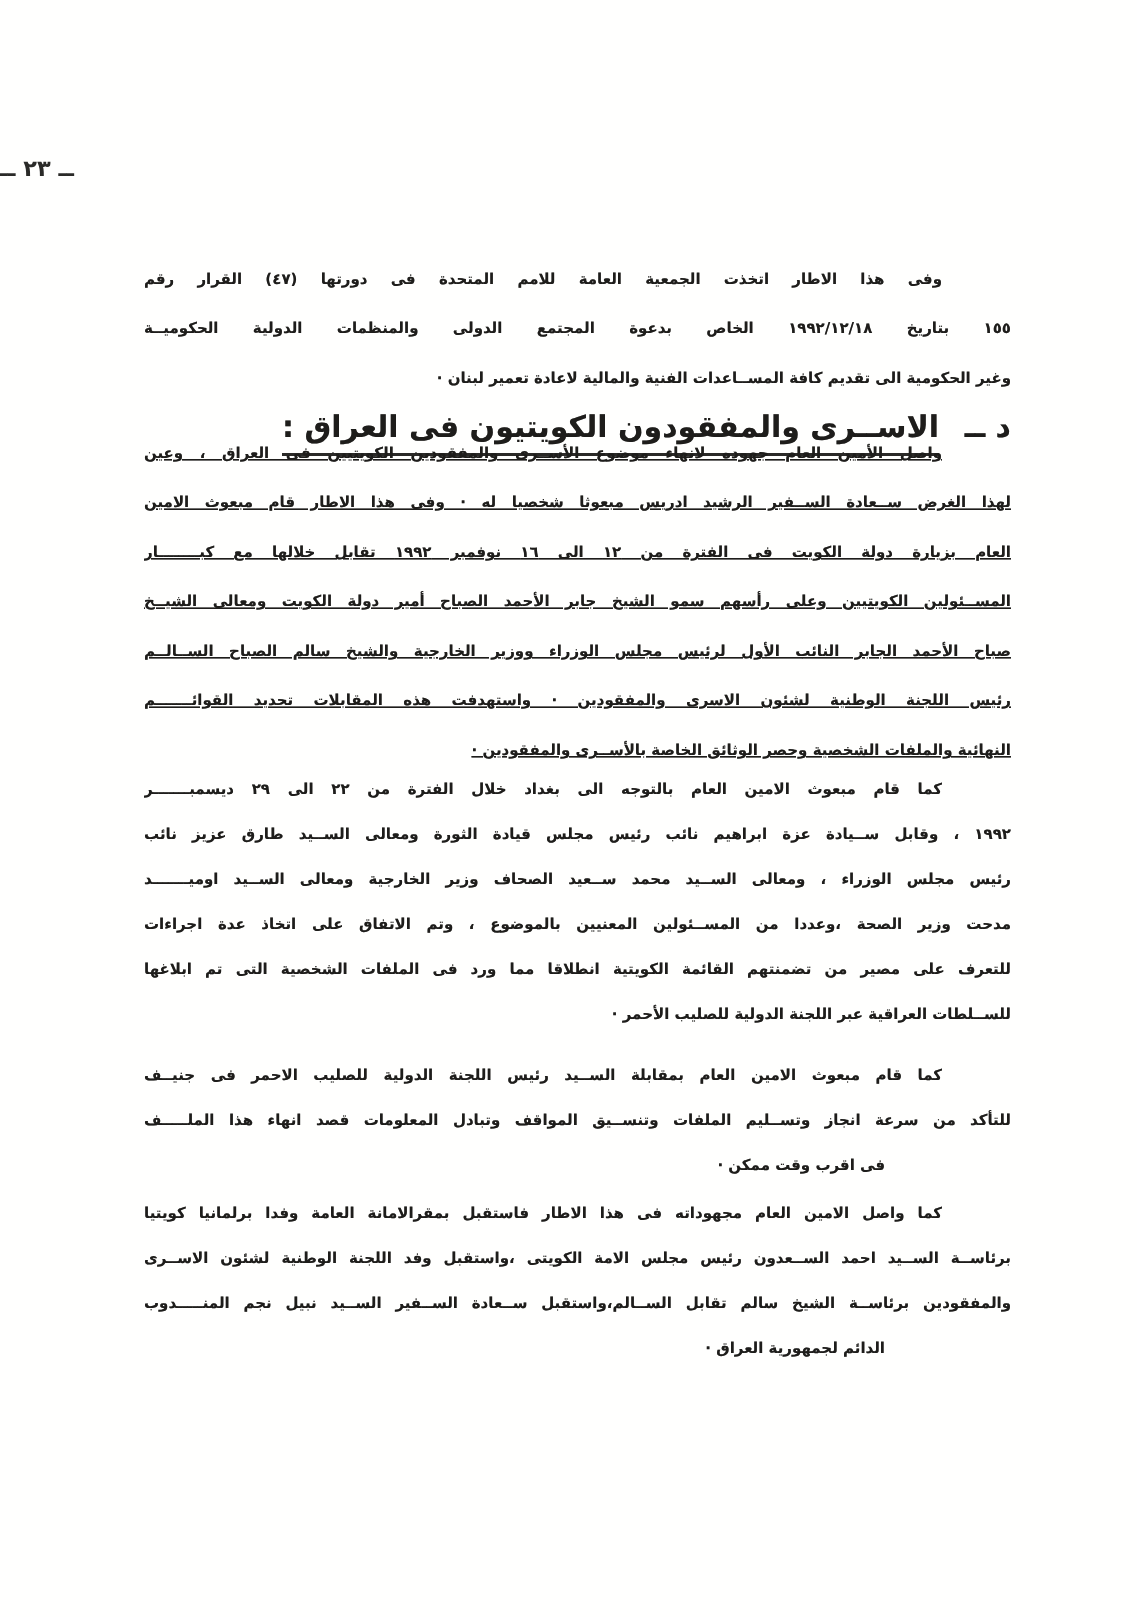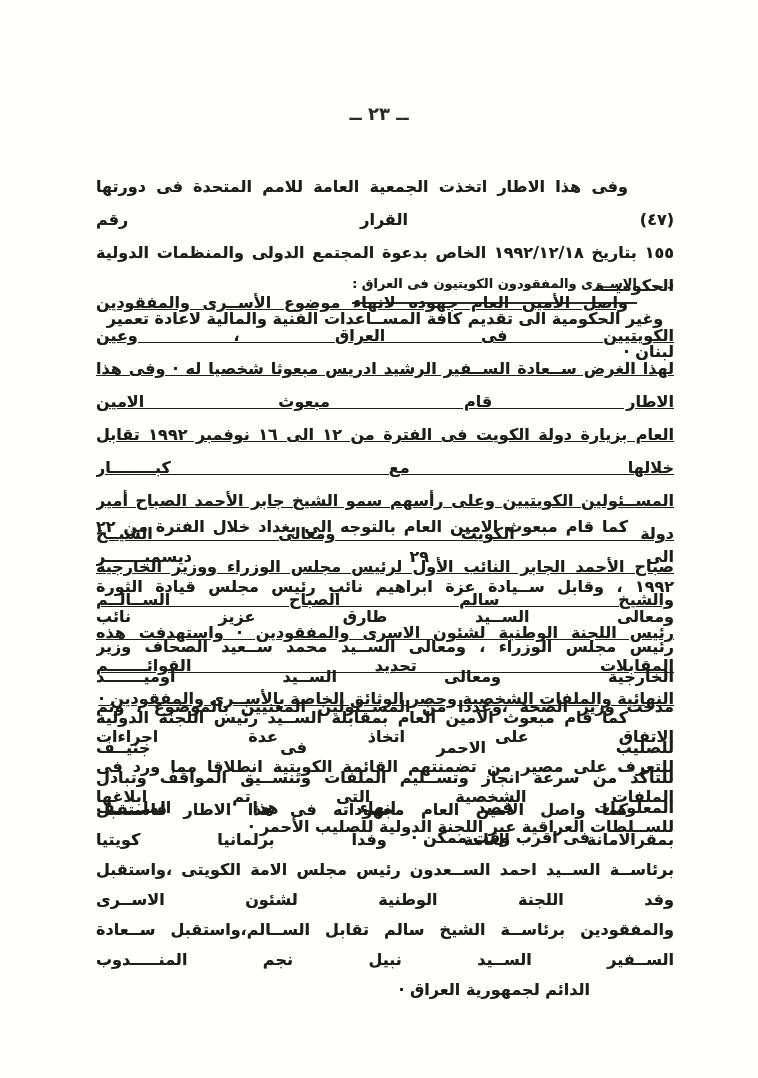--- a/index.html
+++ b/index.html
@@ -7,40 +7,40 @@
     position:relative;
     width:758px;height:1078px;
     background:#fffffe;
     font-family:"DejaVu Sans", sans-serif;
     color:#1e1d1b;
     overflow:hidden;
   }
   .page-number{
     position:absolute;
     top:103px;left:0;right:0;
-    text-align:center;
-    font-size:18px;
+    text-align:left;
+    font-size:15px;
     font-weight:600;
     letter-spacing:1px;
     direction:rtl;
     color:#2a2a28;
   }
   .block{
     position:absolute;
     left:96px;right:84px;
     direction:rtl;
     unicode-bidi:embed;
-    font-size:16px;
+    font-size:10px;
     font-weight:600;
     text-shadow:0 0 0.3px rgba(30,30,28,0.55);
   }
   .p1,.p2{line-height:33px;}
   .p3,.p4,.p5{line-height:30px;}
   .p1{top:170px;}
-  .heading{top:269px;line-height:30px;font-size:13px;}
+  .heading{top:269px;line-height:30px;font-size:20px;}
   .p2{top:286px;text-decoration:underline;}
   .p3{top:512px;}
   .p4{top:703px;}
   .p5{top:795px;}
   .ln{
     text-align:justify;
     text-align-last:justify;
     overflow:hidden;
     word-spacing:1px;
   }

